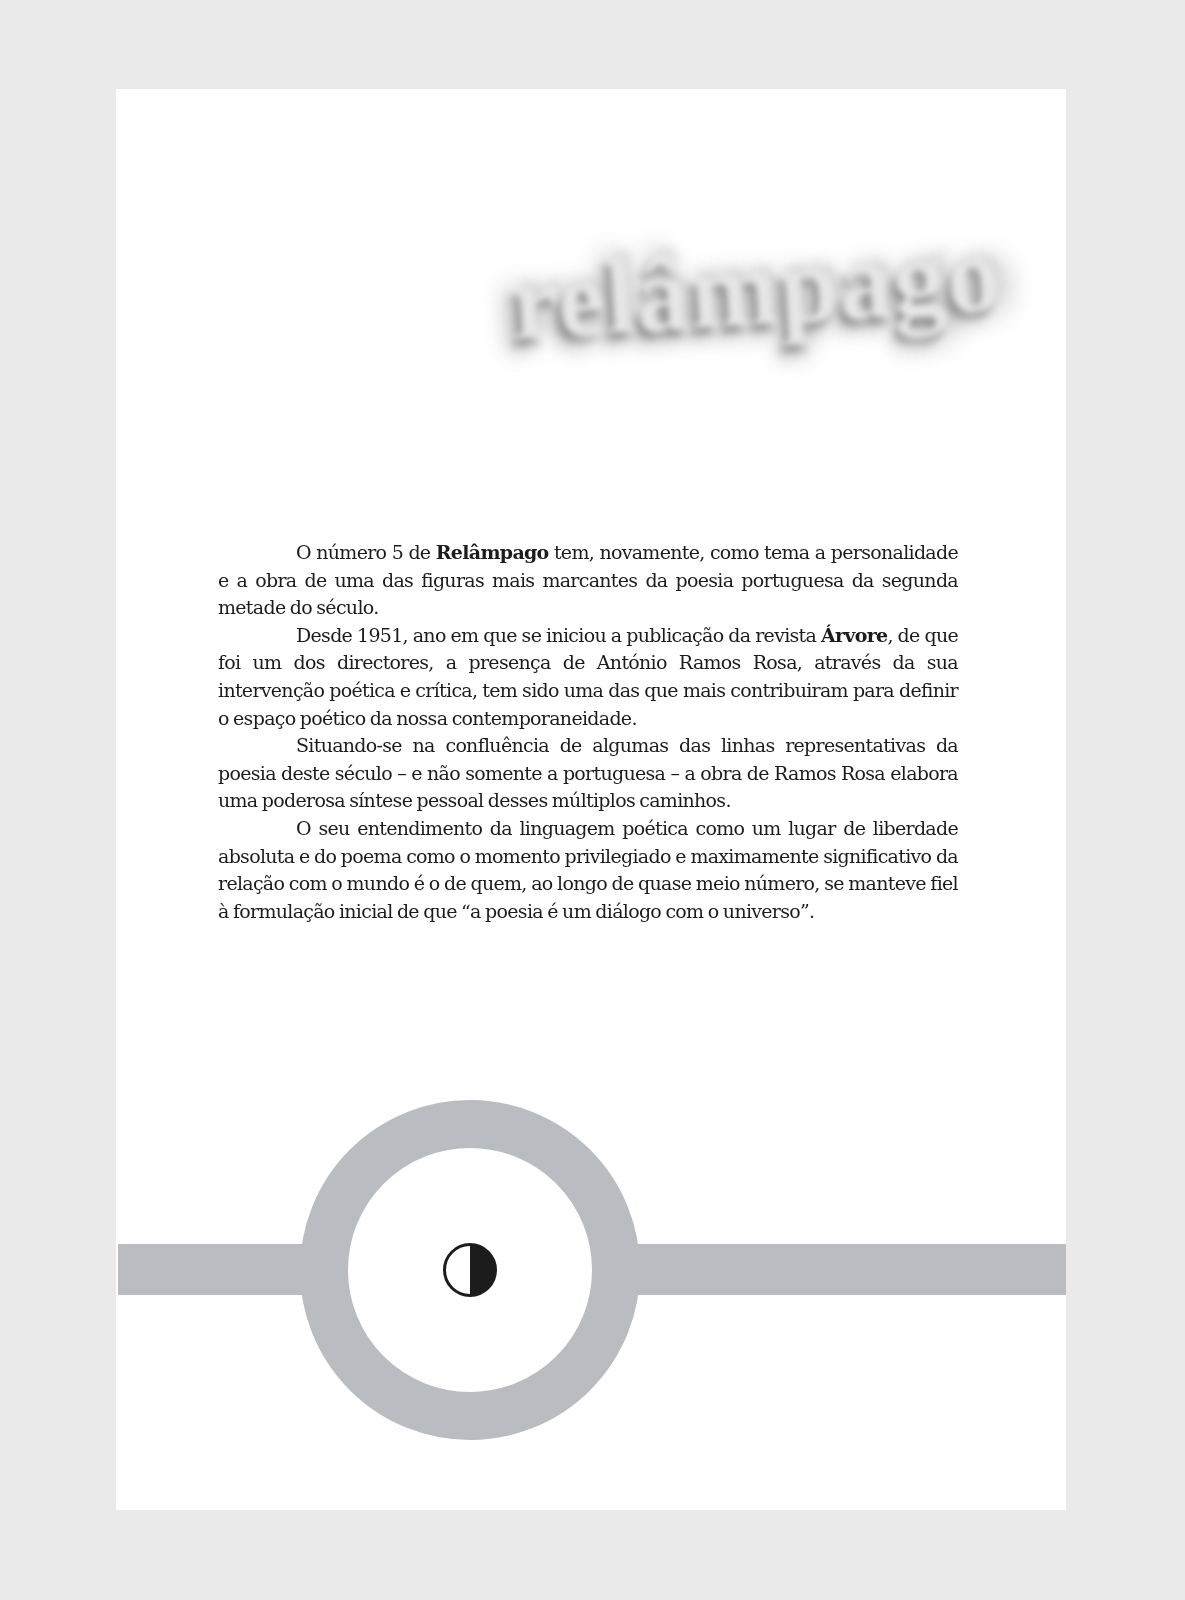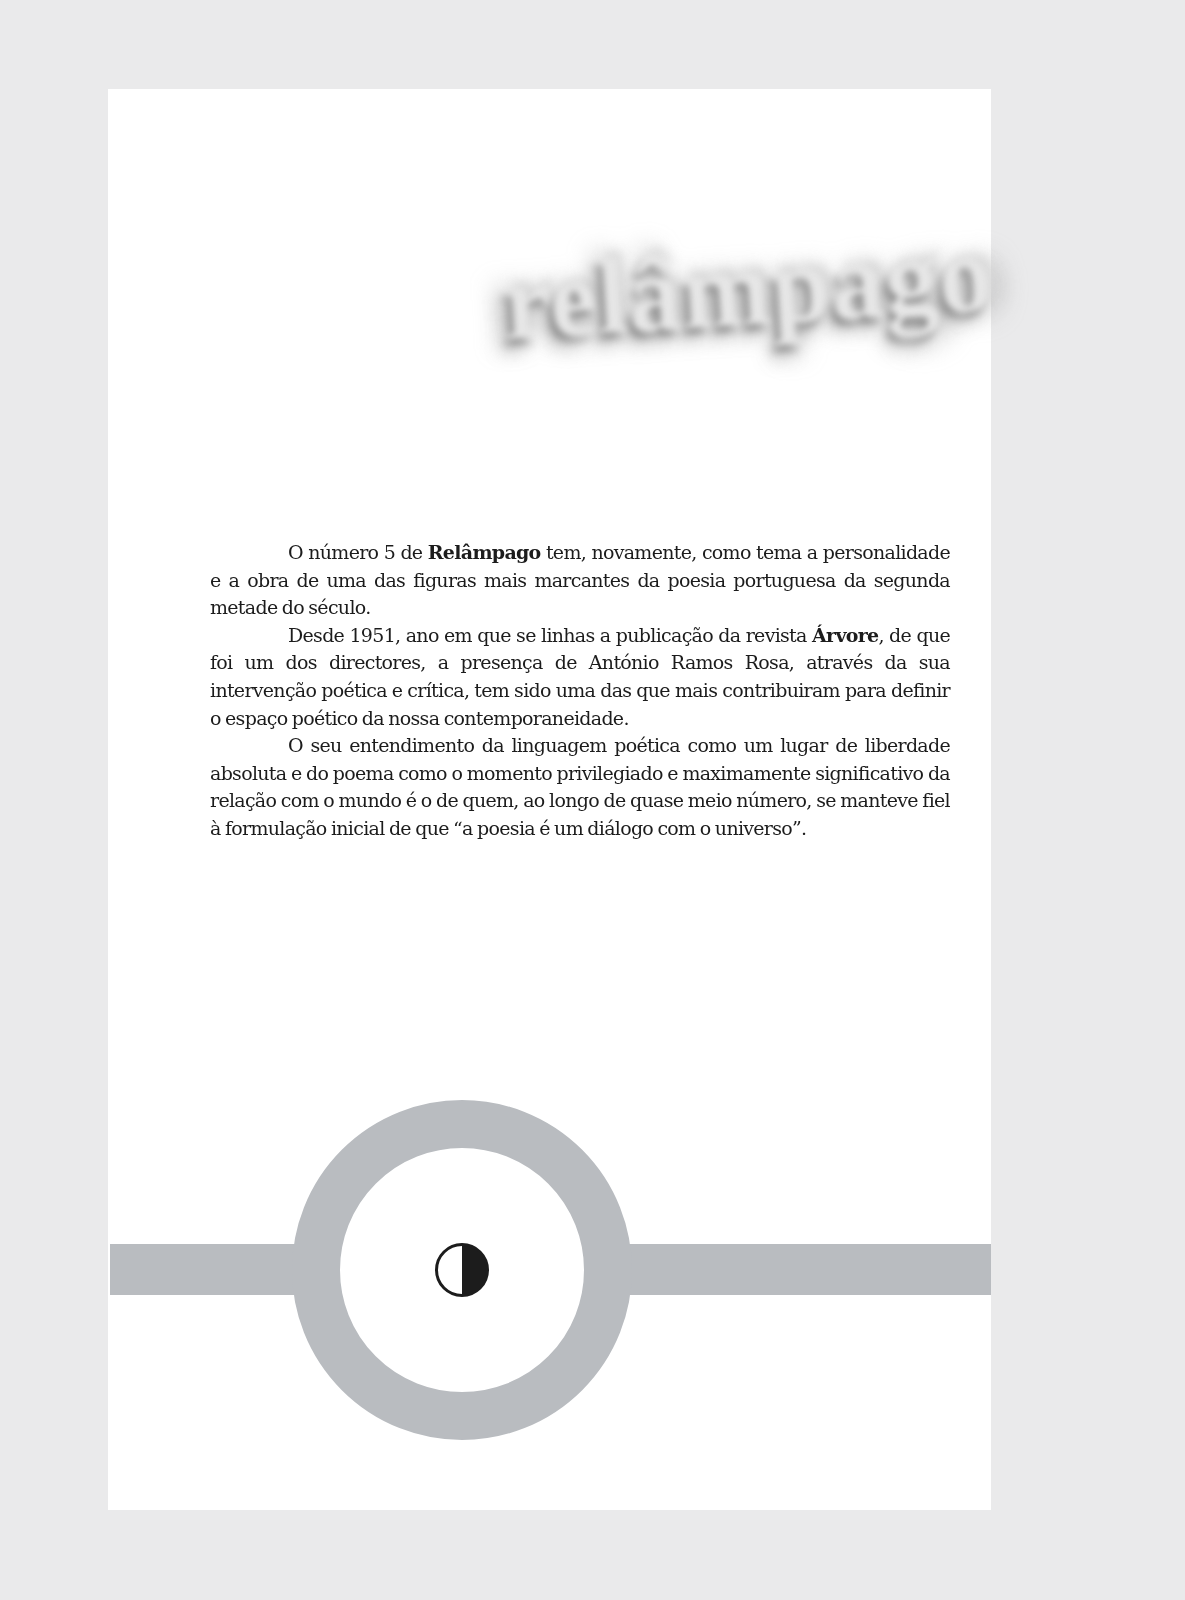--- a/index.html
+++ b/index.html
@@ -5,23 +5,23 @@
   html, body { margin: 0; padding: 0; }
   body {
     width: 1185px;
     height: 1600px;
     position: relative;
     overflow: hidden;
     background: var(--bg, #eaeaeb);
   }
   .page {
     position: absolute;
-    left: 108px;
+    left: 116px;
     top: 89px;
-    width: 883px;
+    width: 950px;
     height: 1421px;
     background: var(--page, #ffffff);
   }
   
   .logo {
     position: absolute;
     left: 340px;
     top: 95px;
     width: 600px;
     height: 210px;
@@ -104,21 +104,22 @@
 
 <div class="page">
 
   <div class="logo">
     <div class="logo-layer logo-back">relâmpago</div>
     <div class="logo-layer logo-front">relâmpago</div>
   </div>
 
   <div class="text-block">
       <p><span>O número 5 de </span><b>Relâmpago</b><span> tem, novamente, como tema a personalidade e a obra de uma das figuras mais marcantes da poesia portuguesa da segunda metade do século.</span></p>
-      <p><span>Desde 1951, ano em que se linhas a publicação da revista </span><b>Árvore</b><span>, de que foi um dos directores, a presença de António Ramos Rosa, através da sua intervenção poética e crítica, tem sido uma das que mais contribuiram para definir o espaço poético da nossa contemporaneidade.</span></p>
+      <p><span>Desde 1951, ano em que se iniciou a publicação da revista </span><b>Árvore</b><span>, de que foi um dos directores, a presença de António Ramos Rosa, através da sua intervenção poética e crítica, tem sido uma das que mais contribuiram para definir o espaço poético da nossa contemporaneidade.</span></p>
+      <p><span>Situando-se na confluência de algumas das linhas representativas da poesia deste século – e não somente a portuguesa – a obra de Ramos Rosa elabora uma poderosa síntese pessoal desses múltiplos caminhos.</span></p>
       <p><span>O seu entendimento da linguagem poética como um lugar de liberdade absoluta e do poema como o momento privilegiado e maximamente significativo da relação com o mundo é o de quem, ao longo de quase meio número, se manteve fiel à formulação inicial de que “a poesia é um diálogo com o universo”.</span></p>
     </div>
 
   <div class="footer-graphic">
     <div class="band"></div>
     <div class="ring"></div>
     <div class="half"></div>
   </div>
 
 </div>

